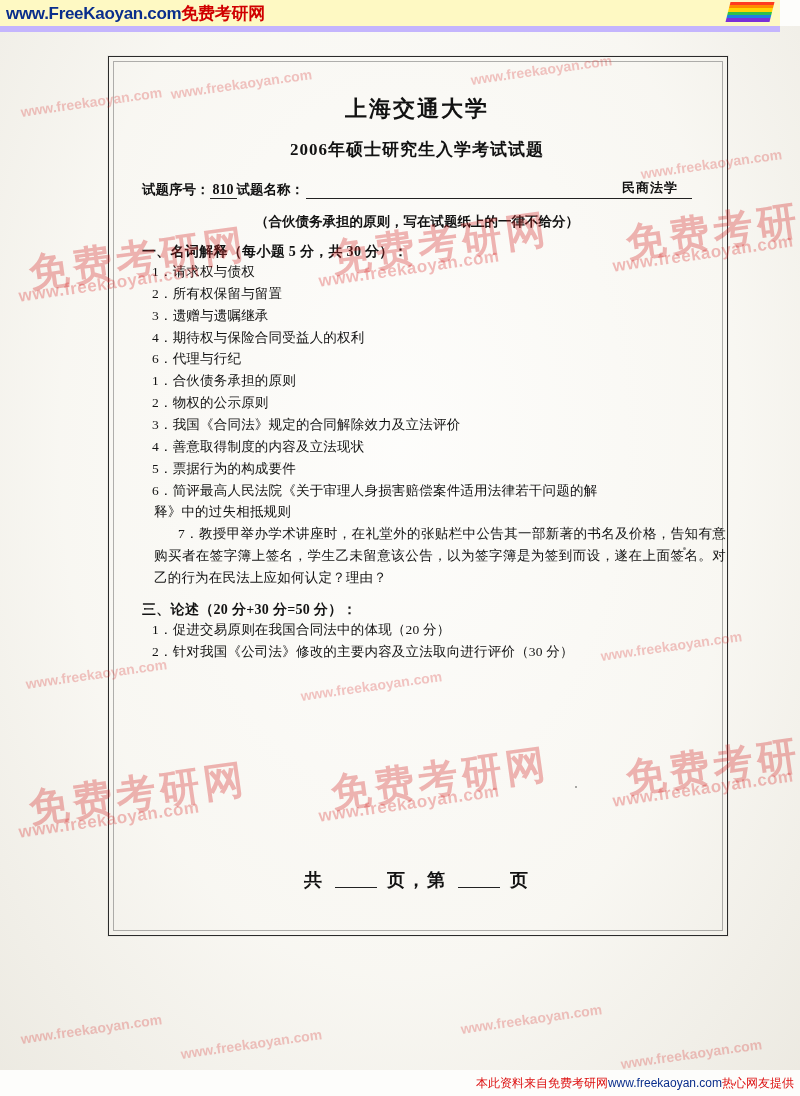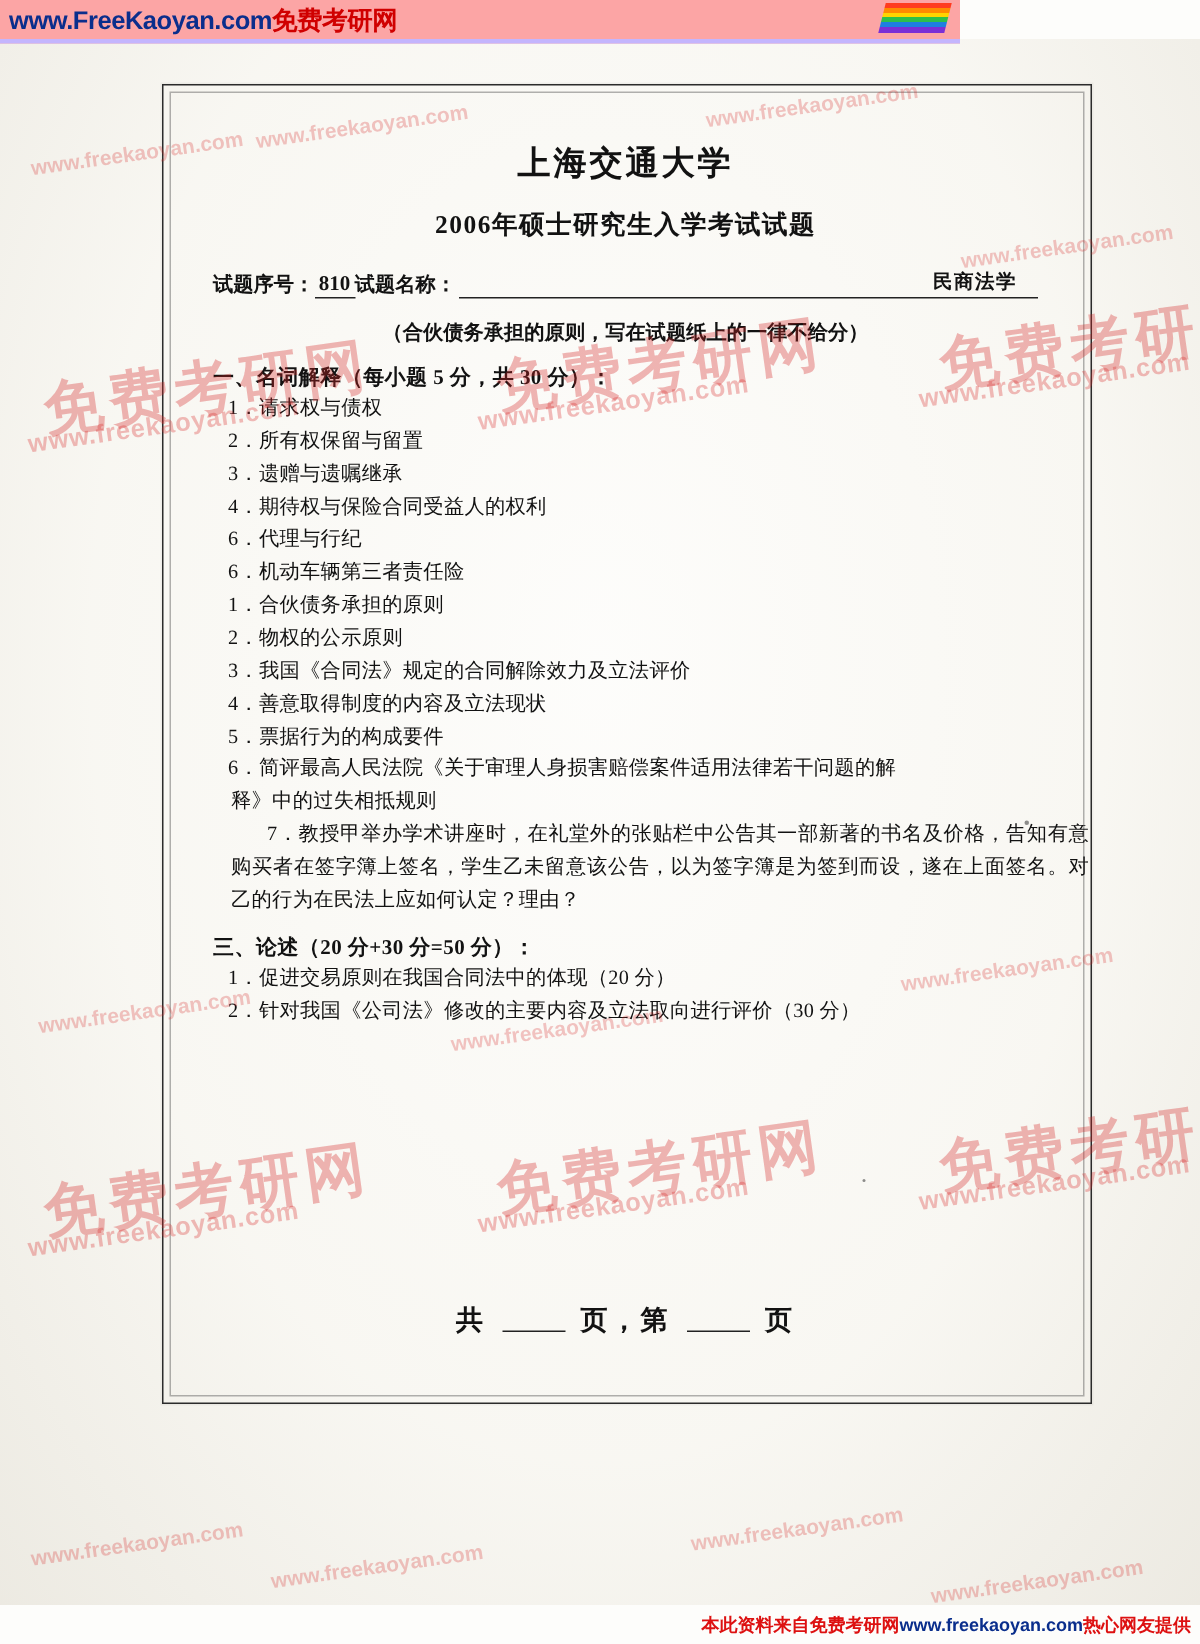--- a/index.html
+++ b/index.html
@@ -12,24 +12,24 @@
     background: #fdfdfb;
     font-family: "Liberation Serif", serif;
     position: relative;
     overflow: hidden;
   }
 
   
   #top-banner {
     position: absolute;
     top: 0; left: 0;
-    width: 640px;
+    width: 780px;
     height: 26px;
-    background: #fca5a5;
-    border-bottom: 3px solid #c4b5fd;
+    background: #fef9c3;
+    border-bottom: 6px solid #c4b5fd;
     z-index: 30;
   }
   #site-brand {
     position: absolute;
     top: 2px; left: 6px;
     font-family: "Liberation Sans", sans-serif;
     font-weight: bold;
     font-size: 17px;
     color: #0a2e8c;
     letter-spacing: -0.3px;
@@ -223,21 +223,21 @@
     height: 26px;
     background: #fdfdfb;
     z-index: 40;
   }
   #bottom-text {
     position: absolute;
     right: 6px;
     bottom: 4px;
     font-family: "Liberation Sans", sans-serif;
     font-size: 12px;
-    font-weight: bold;
+    font-weight: normal;
     color: #c00;
     letter-spacing: 0px;
     white-space: nowrap;
   }
   #bottom-text .star { color: #d11; }
   #bottom-text .blue { color: #0a2e8c; }
 
   
   .speck {
     position: absolute;
@@ -281,21 +281,20 @@
     </div>
 
     <div id="notice" class="center">（合伙债务承担的原则，写在试题纸上的一律不给分）</div>
 
     <div class="section">一、名词解释（每小题 5 分，共 30 分）：</div>
     <div class="qitem">1．请求权与债权</div>
     <div class="qitem">2．所有权保留与留置</div>
     <div class="qitem">3．遗赠与遗嘱继承</div>
     <div class="qitem">4．期待权与保险合同受益人的权利</div>
     <div class="qitem">6．代理与行纪</div>
-    <div class="qitem">6．机动车辆第三者责任险</div>
 
     <div class="qitem">1．合伙债务承担的原则</div>
     <div class="qitem">2．物权的公示原则</div>
     <div class="qitem">3．我国《合同法》规定的合同解除效力及立法评价</div>
     <div class="qitem">4．善意取得制度的内容及立法现状</div>
     <div class="qitem">5．票据行为的构成要件</div>
     <div class="qitem">6．简评最高人民法院《关于审理人身损害赔偿案件适用法律若干问题的解</div>
     <div class="qitem cont">释》中的过失相抵规则</div>
     <div class="qitem para">7．教授甲举办学术讲座时，在礼堂外的张贴栏中公告其一部新著的书名及价格，告知有意购买者在签字簿上签名，学生乙未留意该公告，以为签字簿是为签到而设，遂在上面签名。对乙的行为在民法上应如何认定？理由？</div>
 

